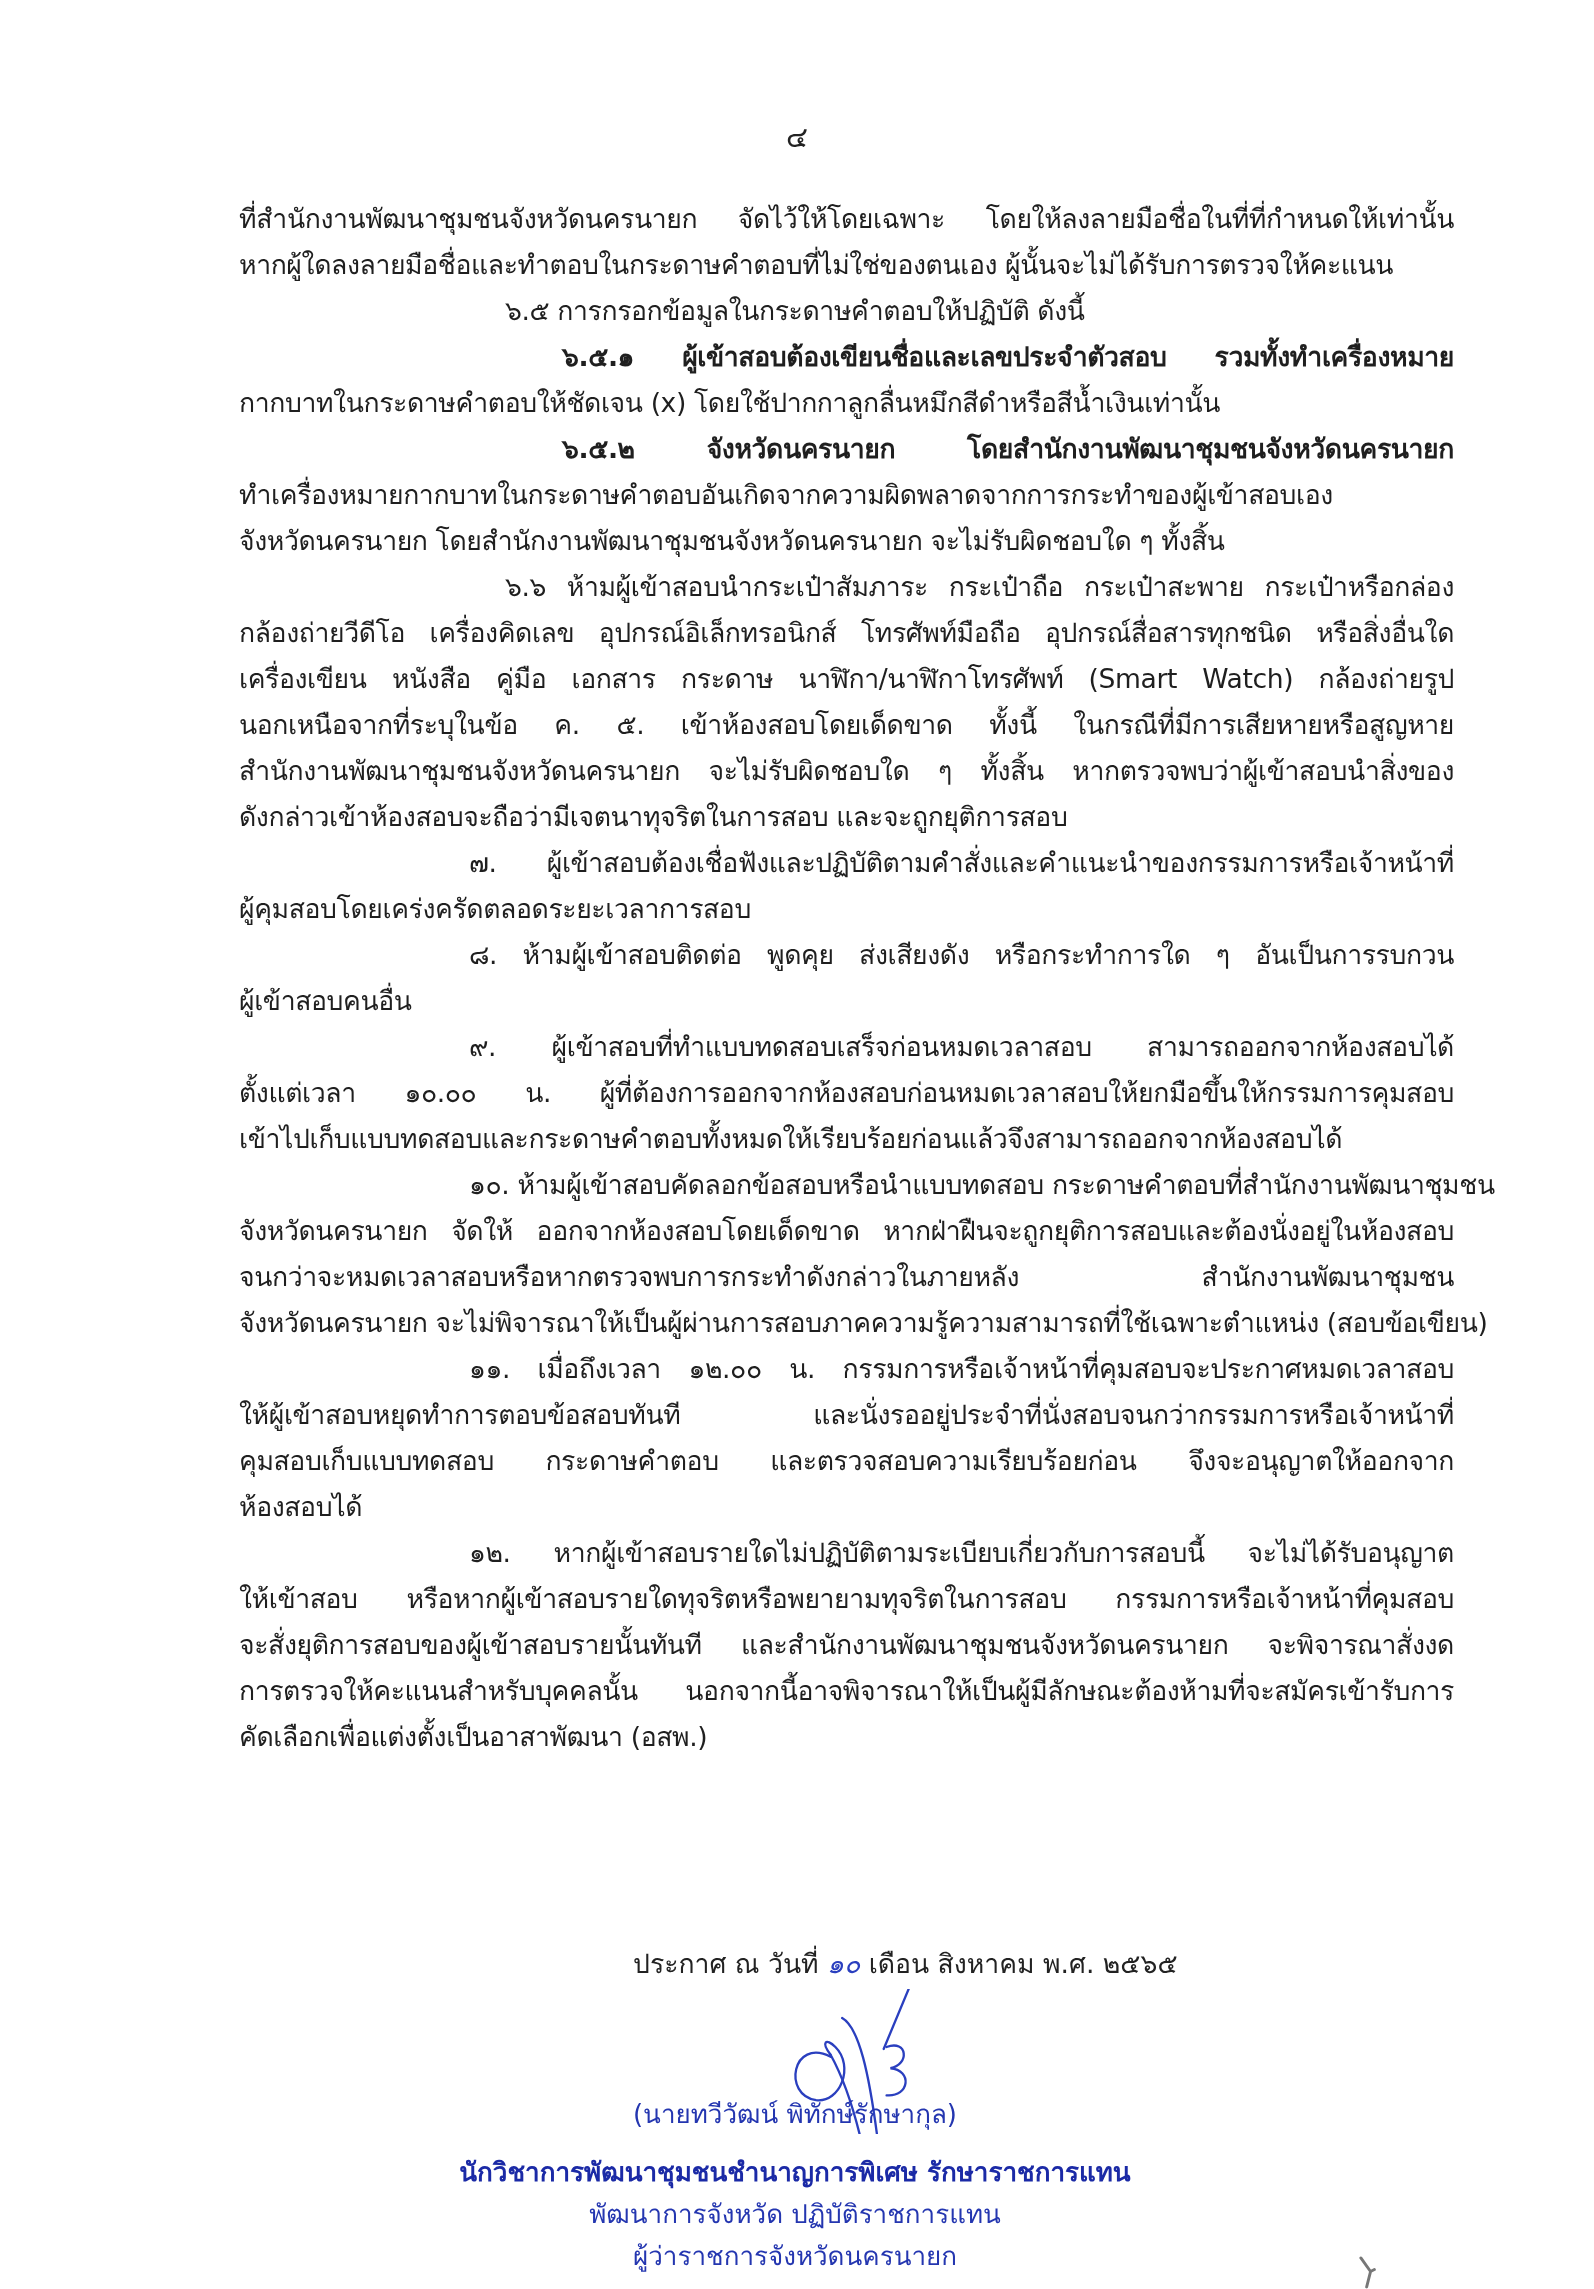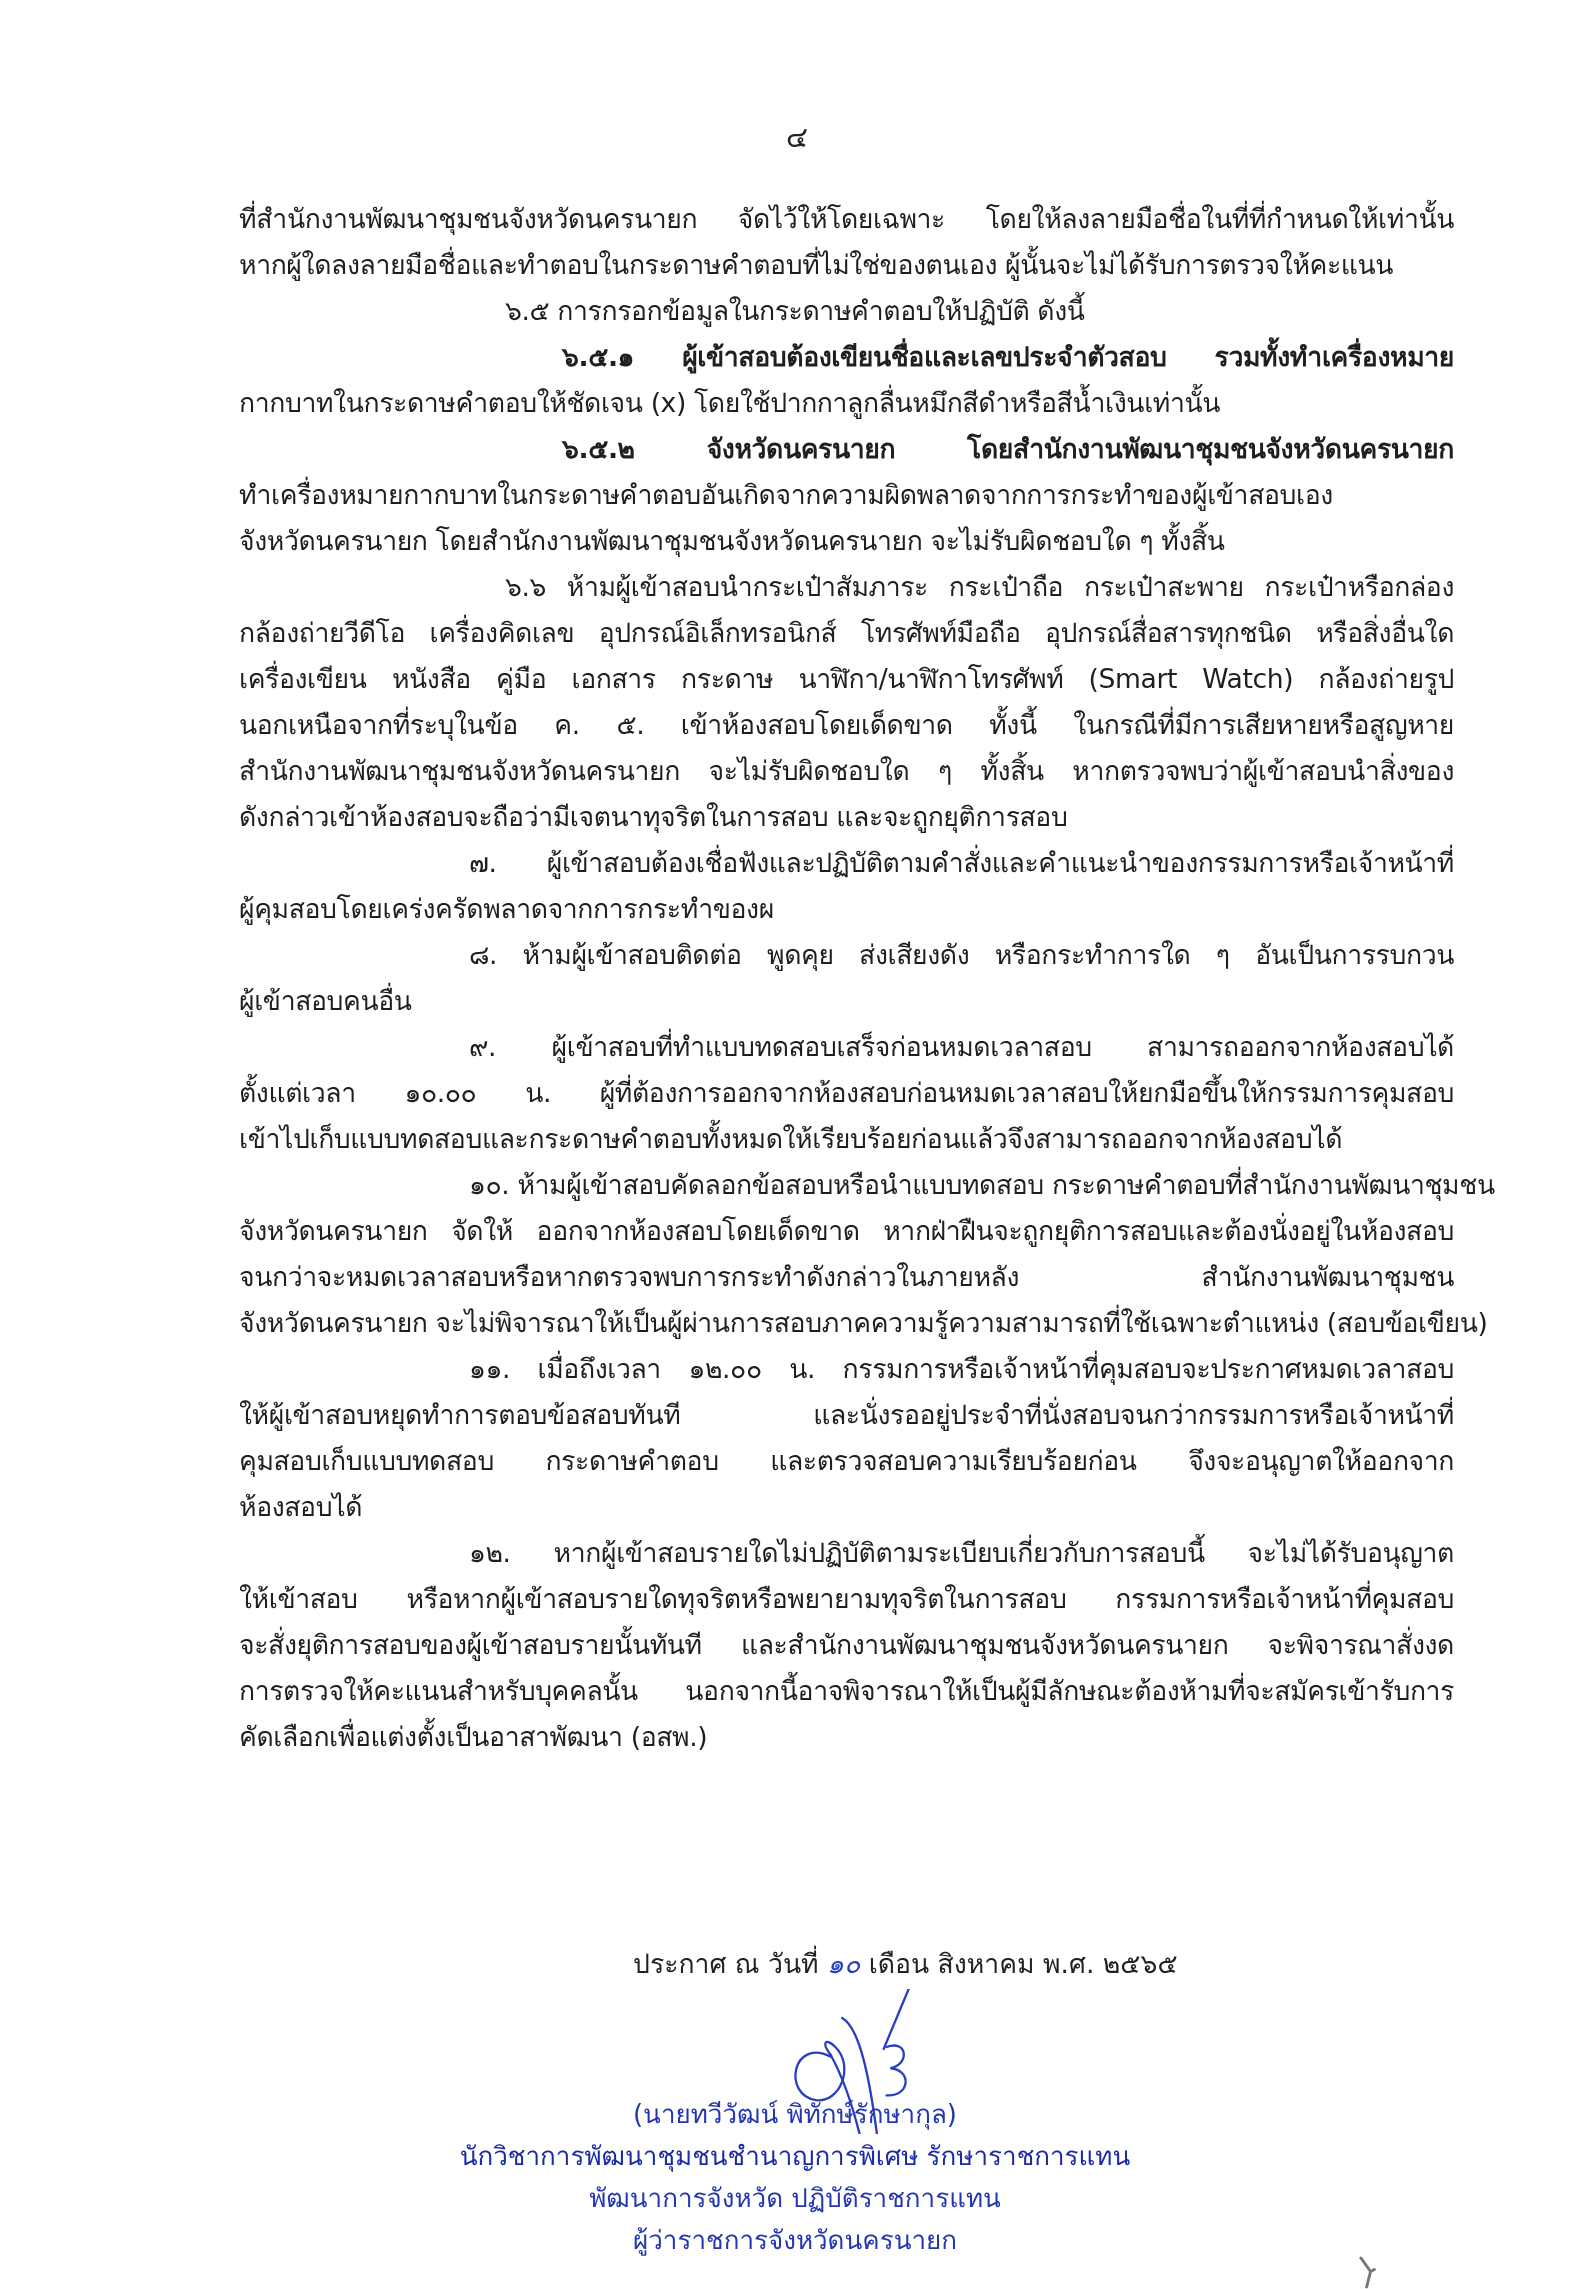--- a/index.html
+++ b/index.html
@@ -31,21 +31,21 @@
   .date-line { position: absolute; left: 633px; top: 0; white-space: nowrap; color: #222; }
   .date-day { color: #2a3fbf; font-style: italic; }
   .signature {
     position: absolute; left: 763px; top: 1989px; width: 251px; height: 145px;
   }
   .signer-block {
     position: absolute; left: 0; width: 1590px; top: 2093px;
     text-align: center; color: #2436b0; font-size: 26px; line-height: 42px;
   }
   .signer-block .sig-line { display: block; white-space: nowrap; }
-  .signer-block .bold { font-weight: normal; color: #1b2aa6; }
+  .signer-block .bold { font-weight: bold; color: #1b2aa6; margin-top: 16px; }
   .corner-mark { position: absolute; left: 1357px; top: 2254px; width: 29px; height: 35px; }
 </style>
 </head>
 <body>
 
 <div class="page-number">๔</div>
 
 <div class="body-text" id="body-text">
     <div class="para">
       <span class="line">ที่สำนักงานพัฒนาชุมชนจังหวัดนครนายก จัดไว้ให้โดยเฉพาะ โดยให้ลงลายมือชื่อในที่ที่กำหนดให้เท่านั้น</span>
@@ -66,21 +66,21 @@
     <div class="para">
       <span class="line ind2">๖.๖ ห้ามผู้เข้าสอบนำกระเป๋าสัมภาระ กระเป๋าถือ กระเป๋าสะพาย กระเป๋าหรือกล่อง</span>
       <span class="line">กล้องถ่ายวีดีโอ เครื่องคิดเลข อุปกรณ์อิเล็กทรอนิกส์ โทรศัพท์มือถือ อุปกรณ์สื่อสารทุกชนิด หรือสิ่งอื่นใด</span>
       <span class="line">เครื่องเขียน หนังสือ คู่มือ เอกสาร กระดาษ นาฬิกา/นาฬิกาโทรศัพท์ (Smart Watch) กล้องถ่ายรูป</span>
       <span class="line">นอกเหนือจากที่ระบุในข้อ ค. ๕. เข้าห้องสอบโดยเด็ดขาด ทั้งนี้ ในกรณีที่มีการเสียหายหรือสูญหาย</span>
       <span class="line">สำนักงานพัฒนาชุมชนจังหวัดนครนายก จะไม่รับผิดชอบใด ๆ ทั้งสิ้น หากตรวจพบว่าผู้เข้าสอบนำสิ่งของ</span>
       <span class="line last">ดังกล่าวเข้าห้องสอบจะถือว่ามีเจตนาทุจริตในการสอบ และจะถูกยุติการสอบ</span>
     </div>
     <div class="para">
       <span class="line ind1">๗. ผู้เข้าสอบต้องเชื่อฟังและปฏิบัติตามคำสั่งและคำแนะนำของกรรมการหรือเจ้าหน้าที่</span>
-      <span class="line last">ผู้คุมสอบโดยเคร่งครัดพลาดจากการกระทำของผ</span>
+      <span class="line last">ผู้คุมสอบโดยเคร่งครัดตลอดระยะเวลาการสอบ</span>
     </div>
     <div class="para">
       <span class="line ind1">๘. ห้ามผู้เข้าสอบติดต่อ พูดคุย ส่งเสียงดัง หรือกระทำการใด ๆ อันเป็นการรบกวน</span>
       <span class="line last">ผู้เข้าสอบคนอื่น</span>
     </div>
     <div class="para">
       <span class="line ind1">๙. ผู้เข้าสอบที่ทำแบบทดสอบเสร็จก่อนหมดเวลาสอบ สามารถออกจากห้องสอบได้</span>
       <span class="line">ตั้งแต่เวลา ๑๐.๐๐ น. ผู้ที่ต้องการออกจากห้องสอบก่อนหมดเวลาสอบให้ยกมือขึ้นให้กรรมการคุมสอบ</span>
       <span class="line last">เข้าไปเก็บแบบทดสอบและกระดาษคำตอบทั้งหมดให้เรียบร้อยก่อนแล้วจึงสามารถออกจากห้องสอบได้</span>
     </div>

